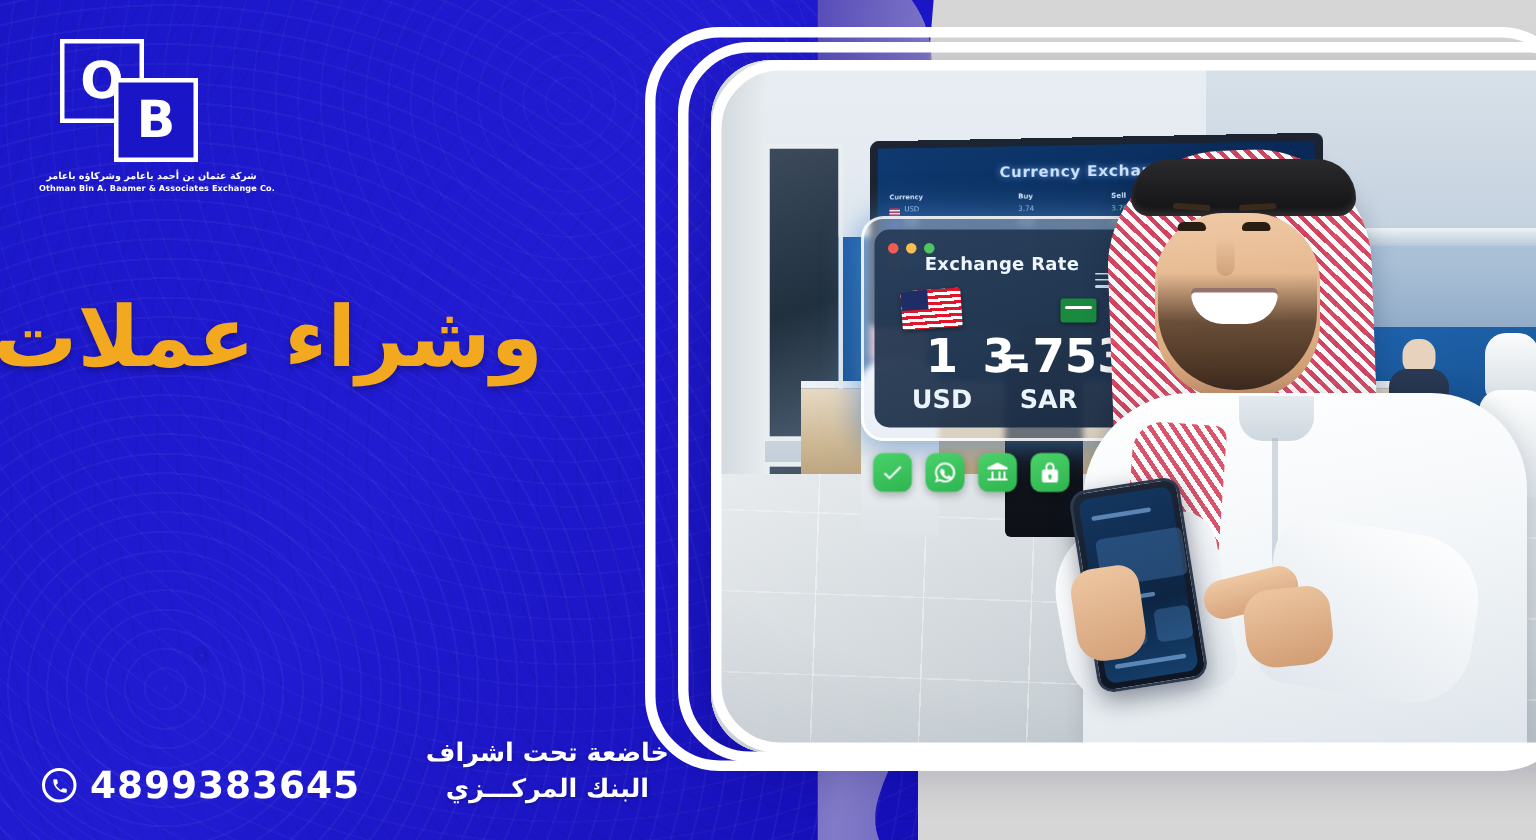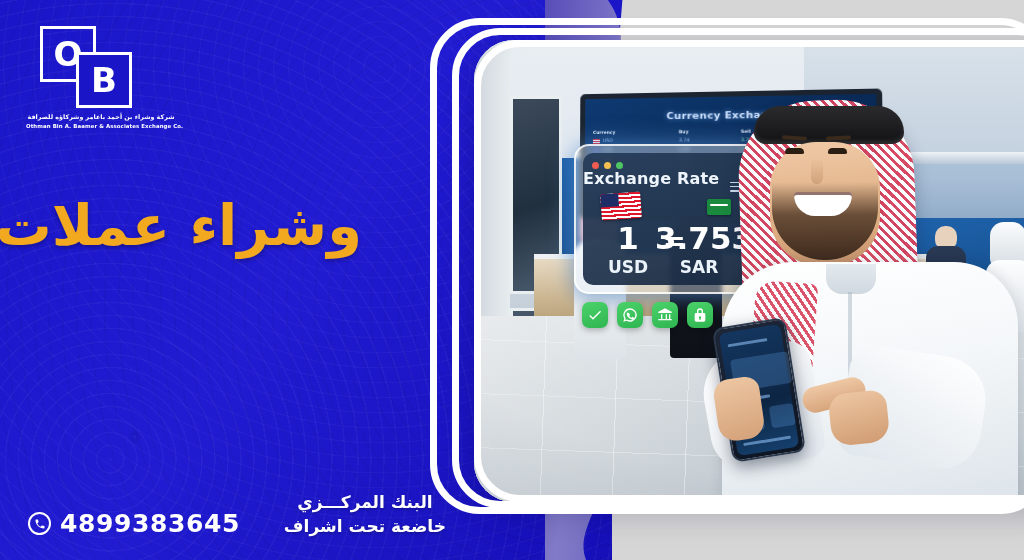--- a/index.html
+++ b/index.html
@@ -240,22 +240,22 @@
   }
   .exc-inner{
     position:absolute; inset:7px; border-radius:10px;
     background:linear-gradient(160deg,rgba(36,58,86,.90),rgba(22,40,64,.93));
     overflow:hidden;
   }
   .exc-dots{ position:absolute; left:9px; top:9px; display:flex; gap:5px; }
   .dot{ width:7px;height:7px;border-radius:50%; }
   .dot.r{background:#f05c52;} .dot.y{background:#f6bf4f;} .dot.g{background:#4fc463;}
   .exc-title{
-    position:absolute; left:0; right:0; top:16px; text-align:left;
-    color:#eef5fc; font-size:16px; font-weight:700; letter-spacing:.2px;
+    position:absolute; left:0; right:0; top:16px; text-align:center;
+    color:#eef5fc; font-size:12px; font-weight:700; letter-spacing:.2px;
   }
   .exc-menu{ position:absolute; right:10px; top:26px; width:13px; }
   .exc-menu i{ display:block; height:1.6px; background:#cfe0f0; margin:2.6px 0; border-radius:1px; }
   .flag-us{
     position:absolute; left:18px; top:40px; width:40px; height:26px;
     border-radius:2px; overflow:hidden;
     background:repeating-linear-gradient(180deg,#e0162b 0 2.1px,#fff 2.1px 4.2px);
     transform:rotate(-4deg);
     box-shadow:0 1px 3px rgba(0,0,0,.4);
   }
@@ -463,40 +463,40 @@
       </linearGradient>
     </defs>
     <path d="M58,0 C104,52 44,108 74,164 C104,220 40,252 62,308 C84,364 30,398 52,452 C74,506 22,534 44,572 L0,572 L0,0 Z" fill="url(#pw)" opacity="0.95"></path>
   </svg>
 
   <div class="logo-block">
     <div class="logo-marks">
       <div class="logo-sq o">O</div>
       <div class="logo-sq b">B</div>
     </div>
-    <div class="logo-ar">شركة وشراء بن أحمد باعامر وشركاؤه للصرافة</div>
+    <div class="logo-ar">شركة عثمان بن أحمد باعامر وشركاؤه باعامر</div>
     <div class="logo-en">Othman Bin A. Baamer &amp; Associates Exchange Co.</div>
   </div>
 
   <div class="headline">
     <span class="l2">وشراء عملات</span>
   </div>
 
   <div class="phone-badge">
     <span class="phone-icon">
       <svg viewBox="0 0 24 24">
           <path d="M6.6 10.8c1.4 2.8 3.8 5.2 6.6 6.6l2.2-2.2c.3-.3.7-.4 1-.2 1.2.4 2.4.6 3.6.6.6 0 1 .4 1 1V20c0 .6-.4 1-1 1C10.6 21 3 13.4 3 4c0-.6.4-1 1-1h3.5c.6 0 1 .4 1 1 0 1.3.2 2.5.6 3.6.1.4 0 .8-.2 1.1l-2.3 2.1z"></path>
         </svg>
     </span>
     <span class="phone-num">4899383645</span>
   </div>
 
   <div class="cb-note">
+    <div>خاضعة تحت اشراف</div>
     <div>البنك المركـــزي</div>
-    <div>خاضعة تحت اشراف</div>
   </div>
 
   <div class="photo-card">
     <div class="bank-bg ph"></div>
     <div class="mezz ph"></div>
     <div class="mezz-rail ph"></div>
     <div class="mezz-glass ph"></div>
     <div class="blue-wall ph"></div>
     <div class="blue-wall2 ph"></div>
     <div class="pillar ph"></div>

